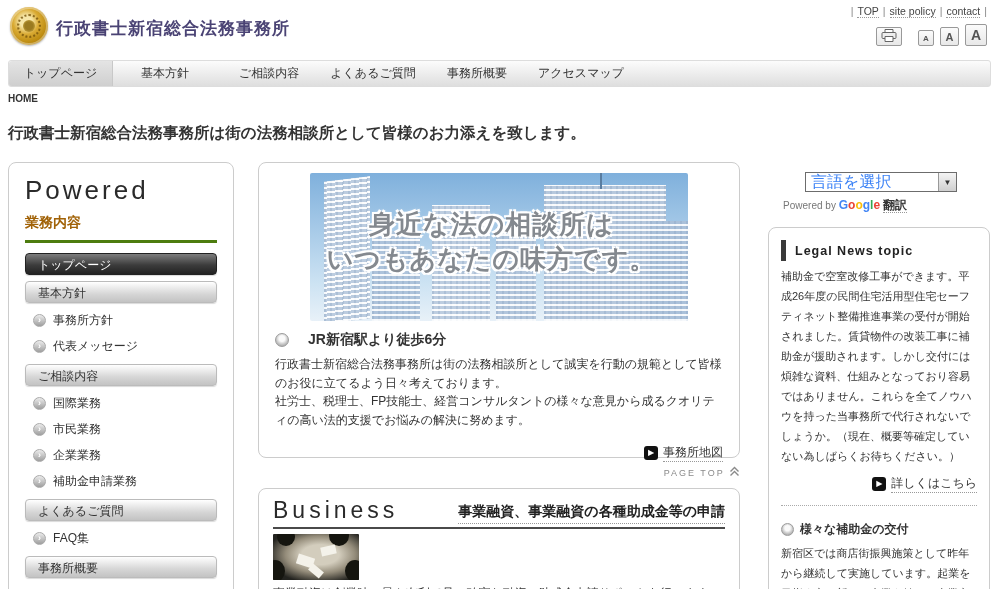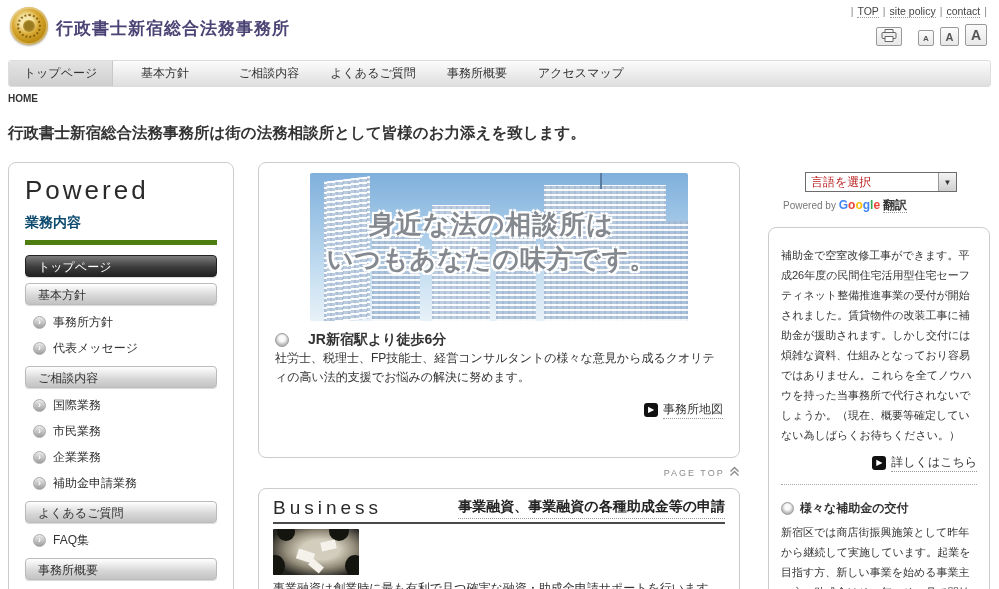--- a/index.html
+++ b/index.html
@@ -37,22 +37,22 @@
 
   .breadcrumb { position:absolute; left:8px; top:93px; font-size:10px; font-weight:bold; color:#333; }
   .page-heading { position:absolute; left:8px; top:123px; font-size:15.5px; font-weight:bold; color:#333; }
 
   
   .roundbox { position:absolute; background:#fff; border:1px solid #ccc; border-radius:8px; }
 
   
   .sidebar { left:8px; top:162px; width:226px; height:500px; padding:12px 16px; }
   .contents-title { font-size:26px; letter-spacing:3px; color:#2a2a2a; font-weight:400; }
-  .contents-sub { margin-top:8px; font-size:14px; font-weight:bold; color:#0c4a6e;
-                  border-bottom:5px solid #4d7c0f; padding-bottom:8px; }
+  .contents-sub { margin-top:8px; font-size:14px; font-weight:bold; color:#a16207;
+                  border-bottom:3px solid #4d7c0f; padding-bottom:8px; }
   .menu { margin-top:10px; }
   .menu-btn { height:22px; line-height:22px; font-size:12px; padding-left:12px; margin:6px 0;
               border:1px solid #bbb; border-radius:4px; color:#333; cursor:pointer;
               background:linear-gradient(#ffffff,#d6d6d6 60%,#c3c3c3); box-shadow:0 1px 1px rgba(0,0,0,.15); }
   .menu-btn.active { background:linear-gradient(#7d7d7d,#3c3c3c 55%,#222); color:#fff; border-color:#222; }
   .menu-sub { display:flex; align-items:center; gap:7px; margin:9px 0 9px 8px; font-size:12px; color:#333; cursor:pointer; }
   .sub-icon { width:13px; height:13px; border-radius:50%; border:1px solid #aaa; flex:none;
               background:linear-gradient(#ececec,#9e9e9e); color:#fff; font-size:9px; font-weight:bold;
               display:flex; align-items:center; justify-content:center; line-height:1; }
 
@@ -83,39 +83,39 @@
   .play-icon { width:14px; height:14px; border-radius:3px; background:#111; color:#fff; font-size:8px;
                display:inline-flex; align-items:center; justify-content:center; line-height:1; }
   .pagetop { position:absolute; left:258px; top:466px; width:482px; text-align:right; font-size:9px;
              letter-spacing:2px; color:#8a8a8a; cursor:pointer; }
   .pagetop svg { vertical-align:-1px; }
 
   
   .bizbox { left:258px; top:488px; width:482px; height:180px; padding:8px 14px; overflow:hidden; }
   .biz-head { display:flex; justify-content:space-between; align-items:flex-end;
               border-bottom:2px solid #4a4a4a; padding-bottom:3px; }
-  .biz-title { font-size:19px; letter-spacing:4px; color:#2a2a2a; font-weight:400; }
+  .biz-title { font-size:23px; letter-spacing:4px; color:#2a2a2a; font-weight:400; }
   .biz-sub { font-size:14px; font-weight:bold; color:#222; border-bottom:1px dotted #999; padding-bottom:2px; }
   .biz-photo { position:relative; width:86px; height:46px; margin-top:5px; overflow:hidden; border-radius:1px;
                background:radial-gradient(ellipse at 55% 45%, #d3cdbd 0 28%, #948c7a 52%, #23231f 80%); }
   .paper { position:absolute; background:#f4f2ea; }
   .p1 { left:24px; top:22px; width:17px; height:10px; transform:rotate(18deg); }
   .p2 { left:48px; top:12px; width:15px; height:9px;  transform:rotate(-12deg); }
   .p3 { left:36px; top:33px; width:14px; height:8px;  transform:rotate(40deg); }
   .figure { position:absolute; border-radius:50%; background:#15150f; }
   .f1 { left:4px;  top:-6px; width:18px; height:18px; }
   .f2 { left:56px; top:-8px; width:20px; height:20px; }
   .f3 { left:-8px; top:26px; width:20px; height:22px; }
   .f4 { left:72px; top:26px; width:20px; height:22px; }
   .biz-text { margin-top:4px; font-size:12px; line-height:1.6; color:#333; }
 
   
   .lang-row { position:absolute; left:805px; top:172px; width:152px; height:20px; display:flex;
               border:1px solid #6c6c6c; background:#fff; cursor:pointer; }
-  .lang-value { flex:1; font-size:12px; line-height:18px; padding:0 5px; color:#b91c1c; overflow:hidden; }
+  .lang-value { flex:1; font-size:16px; line-height:18px; padding:0 5px; color:#3b82f6; overflow:hidden; }
   .lang-arrow { width:18px; border-left:1px solid #999; background:linear-gradient(#f4f4f4,#cfcfcf);
                 display:flex; align-items:center; justify-content:center; font-size:8px; color:#333; }
   .powered { position:absolute; left:759px; top:197px; width:172px; text-align:center; font-size:10px; color:#777; }
   .powered b { font-size:12px; }
   .g0{color:#4285F4} .g1{color:#EA4335} .g2{color:#FBBC05} .g3{color:#4285F4} .g4{color:#34A853} .g5{color:#EA4335}
   .trans-label { font-weight:bold; color:#333; font-size:12px; border-bottom:1px dotted #999; cursor:pointer; }
 
   .newsbox { left:768px; top:227px; width:222px; height:420px; padding:12px; overflow:hidden; }
   .news-head { display:flex; align-items:center; gap:9px; }
   .news-bar { width:5px; height:21px; background:#3a3a3a; flex:none; }
@@ -222,20 +222,21 @@
       <div class="antenna"></div>
       <div class="hero-text">
         <div>身近な法の相談所は</div>
         <div>いつもあなたの味方です。</div>
       </div>
     </div>
     <div class="bullet-heading">
       <span class="circle-bullet"></span>
       <span>JR新宿駅より徒歩6分</span>
     </div>
+    <div class="main-p">行政書士新宿総合法務事務所は街の法務相談所として誠実を行動の規範として皆様のお役に立てるよう日々考えております。</div>
     <div class="main-p" style="margin-top:0;">社労士、税理士、FP技能士、経営コンサルタントの様々な意見から成るクオリティの高い法的支援でお悩みの解決に努めます。</div>
     <div class="link-row">
       <span class="arrow-link">
         <span class="play-icon">▶</span>
         <span class="label">事務所地図</span>
       </span>
     </div>
   </div>
 
   <div class="pagetop">
@@ -268,20 +269,24 @@
     <span class="lang-value">言語を選択</span>
     <span class="lang-arrow">▼</span>
   </div>
   <div class="powered">
     <span>Powered by</span>
     <b><span class="g0">G</span><span class="g1">o</span><span class="g2">o</span><span class="g3">g</span><span class="g4">l</span><span class="g5">e</span></b>
     <span class="trans-label">翻訳</span>
   </div>
 
   <div class="roundbox newsbox">
+    <div class="news-head">
+      <span class="news-bar"></span>
+      <span class="news-title">Legal News topic</span>
+    </div>
 
     <div class="news-p">補助金で空室改修工事ができます。平成26年度の民間住宅活用型住宅セーフティネット整備推進事業の受付が開始されました。賃貸物件の改装工事に補助金が援助されます。しかし交付には煩雑な資料、仕組みとなっており容易ではありません。これらを全てノウハウを持った当事務所で代行されないでしょうか。（現在、概要等確定していない為しばらくお待ちください。）</div>
     <div class="news-linkrow">
       <span class="arrow-link">
         <span class="play-icon">▶</span>
         <span class="label">詳しくはこちら</span>
       </span>
     </div>
 
     <div class="news-divider"></div>

